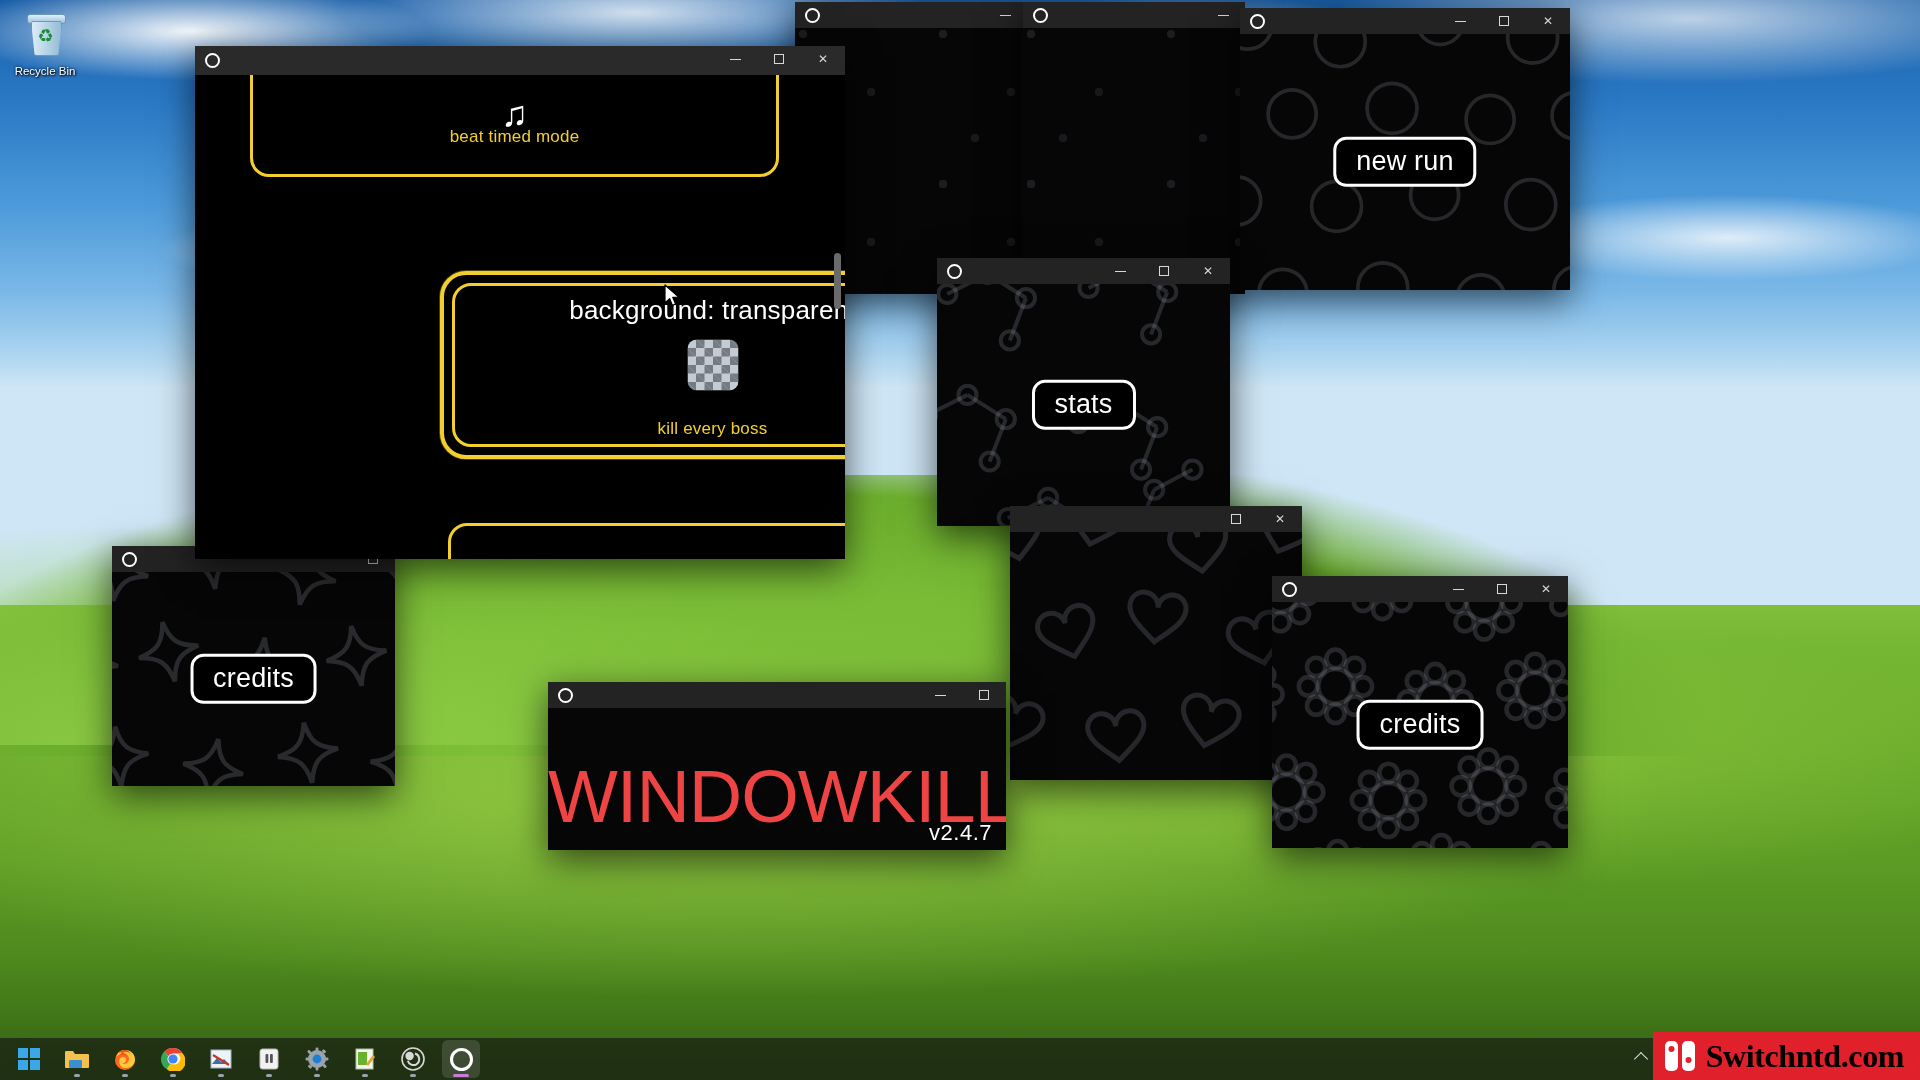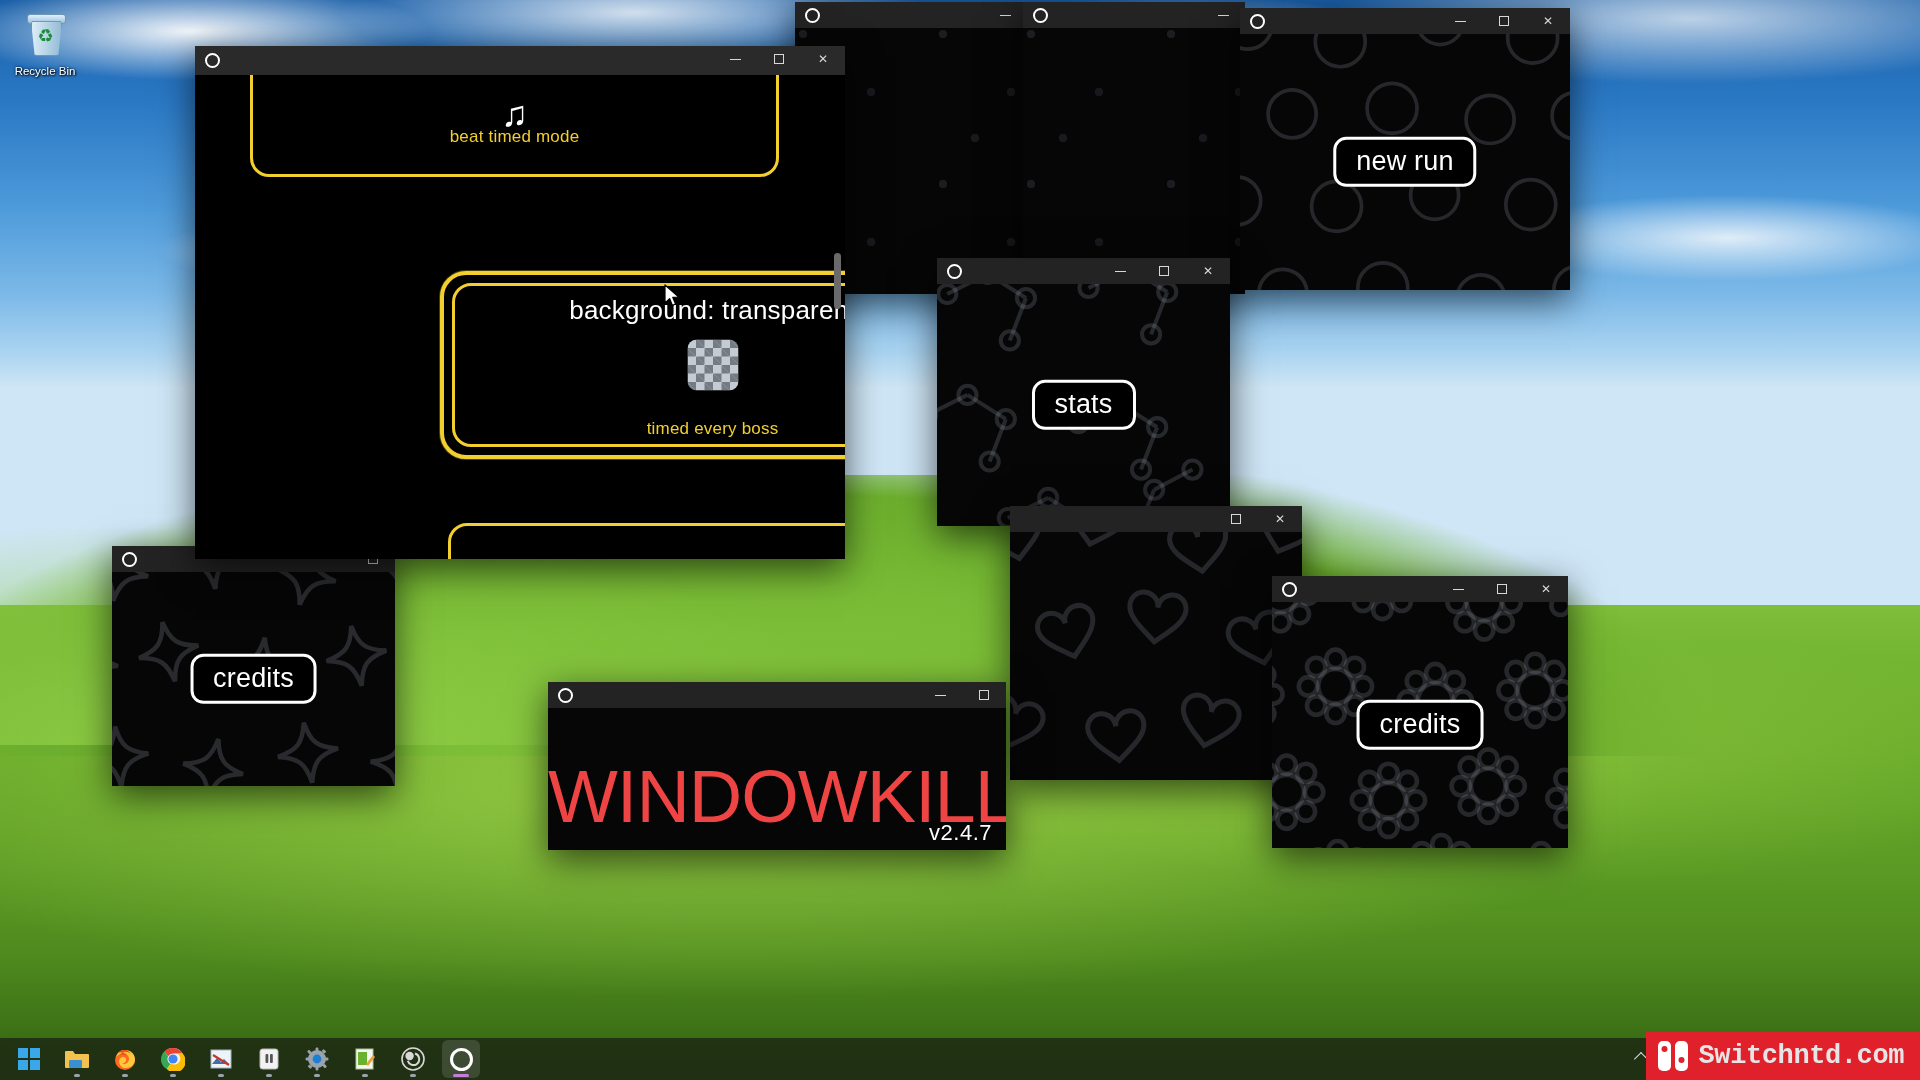--- a/index.html
+++ b/index.html
@@ -131,22 +131,22 @@
   .tb-app.active{background:rgba(255,255,255,.13);}
   .tb-app .dot{position:absolute;bottom:1px;left:50%;transform:translateX(-50%);
     width:6px;height:3px;border-radius:2px;background:#9aa3ad;}
   .tb-app.active .dot{width:16px;background:#c77bdd;}
   .tray{position:absolute;right:12px;display:flex;align-items:center;gap:12px;color:#e8e8e8;font-size:12px;}
   .chev{width:9px;height:9px;border-left:1.6px solid #dcdcdc;border-top:1.6px solid #dcdcdc;transform:rotate(45deg);}
 
   .wm{position:absolute;right:0;bottom:0;height:48px;display:flex;align-items:center;
     gap:9px;background:#e0202a;padding:0 16px 0 10px;}
   .wm .sw{width:34px;height:34px;position:relative;}
-  .wm .txt{color:#e5e5e5;font-size:27px;font-weight:bold;letter-spacing:-.4px;
-    font-family:Liberation Mono, monospace;}
+  .wm .txt{color:#000000;font-size:32px;font-weight:bold;letter-spacing:-.4px;
+    font-family:Liberation Serif, serif;}
 </style>
 </head>
 <body>
 
 <div id="root">
 
   <div class="wallpaper">
     <div class="cl-haze"></div>
     <div class="hill-curve"></div>
     <div class="hill-curve2"></div>
@@ -449,21 +449,21 @@
         <div class="scard" style="top:-90px;height:200px;">
           <div class="inner"></div>
           <div style="position:absolute;left:0;right:0;top:108px;text-align:center;color:#fff;font-size:36px;">♫</div>
           <div class="ssub" style="bottom:38px;">beat timed mode</div>
         </div>
 
         <div class="scard sel" style="top:196px;height:188px;left:245px;width:545px;">
           <div class="inner"></div>
           <div class="stitle">background: transparent</div>
           <div class="swatch-checker"></div>
-          <div class="ssub">timed every boss</div>
+          <div class="ssub">kill every boss</div>
         </div>
 
         <div class="scard" style="top:440px;height:190px;left:245px;width:545px;">
           <div class="inner"></div>
 
         </div>
 
         <div class="sbar"></div>
       </div>
     </div>

